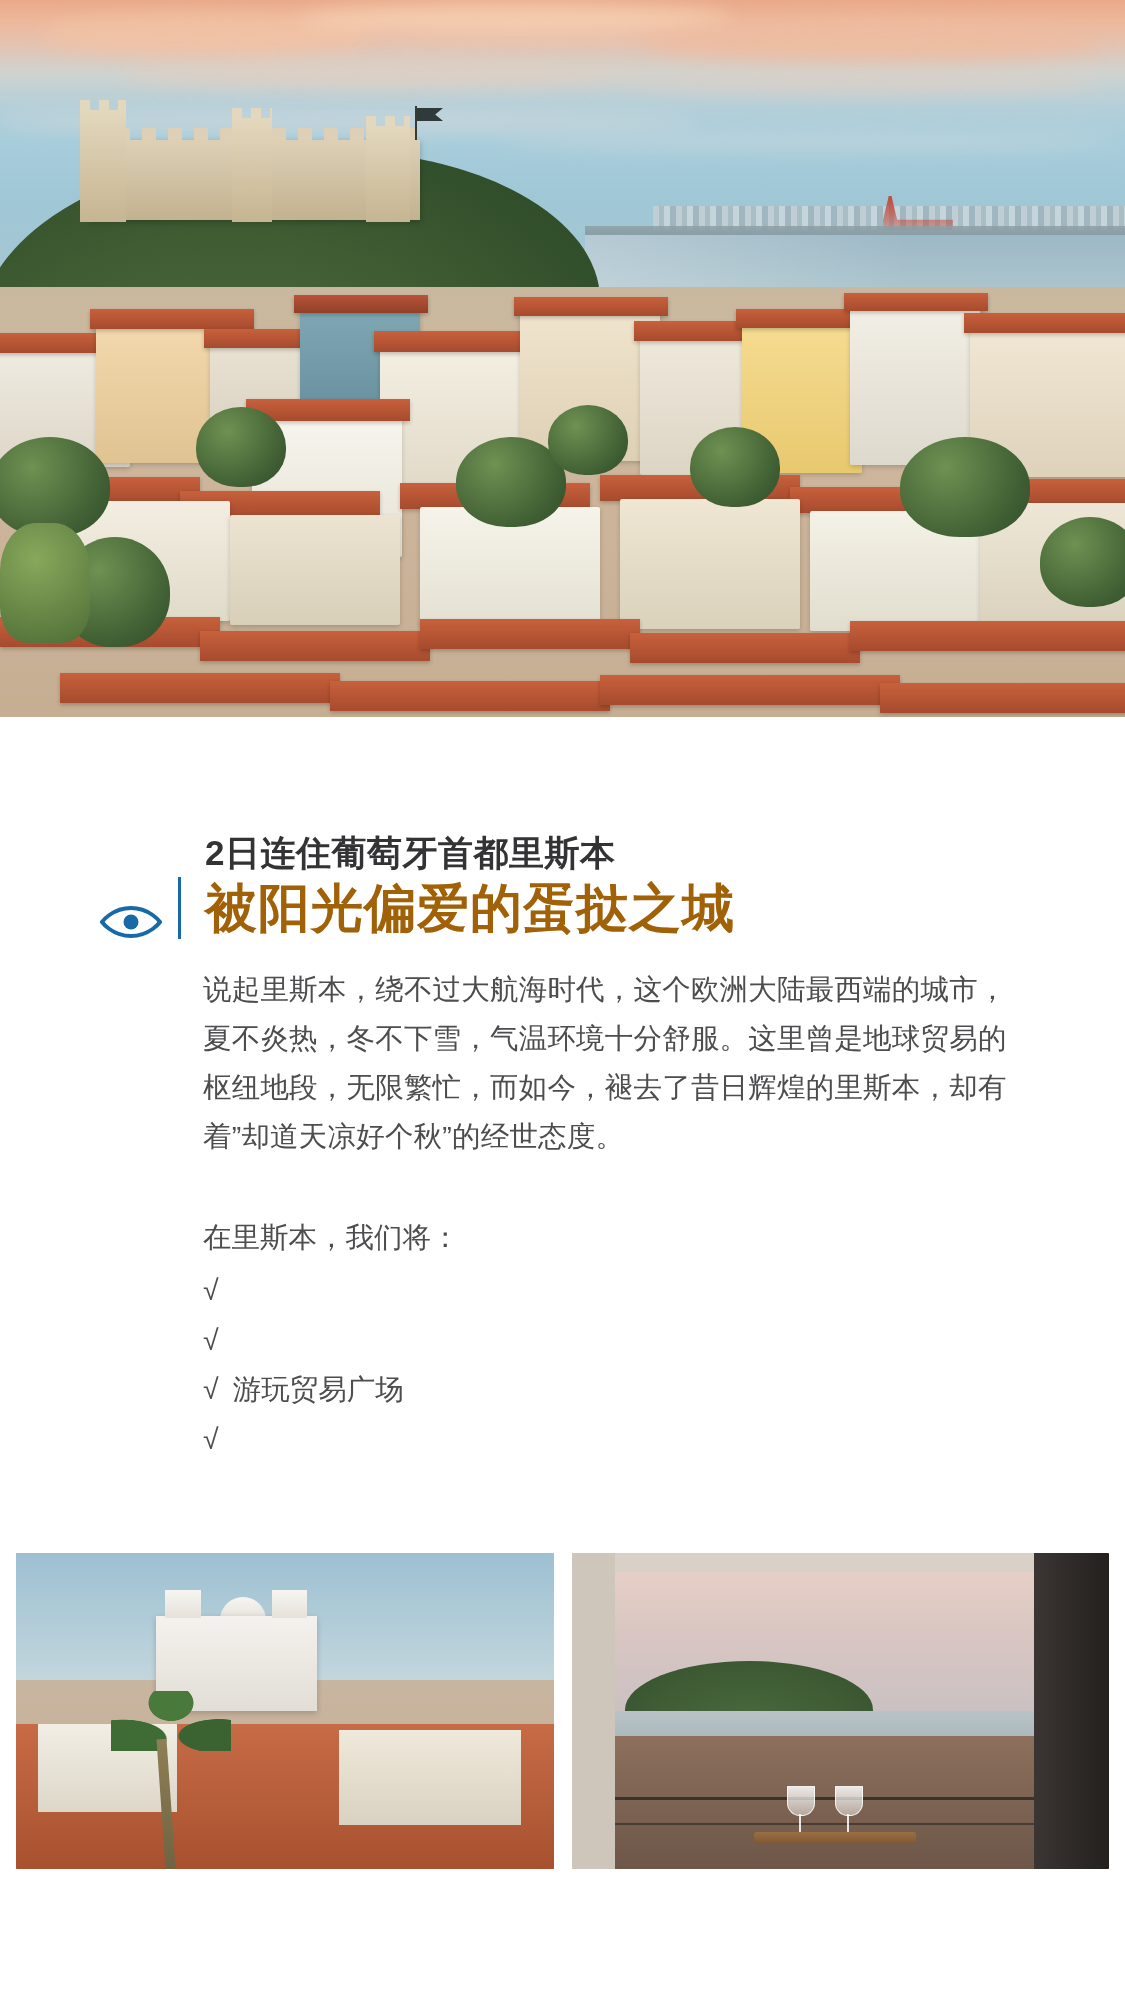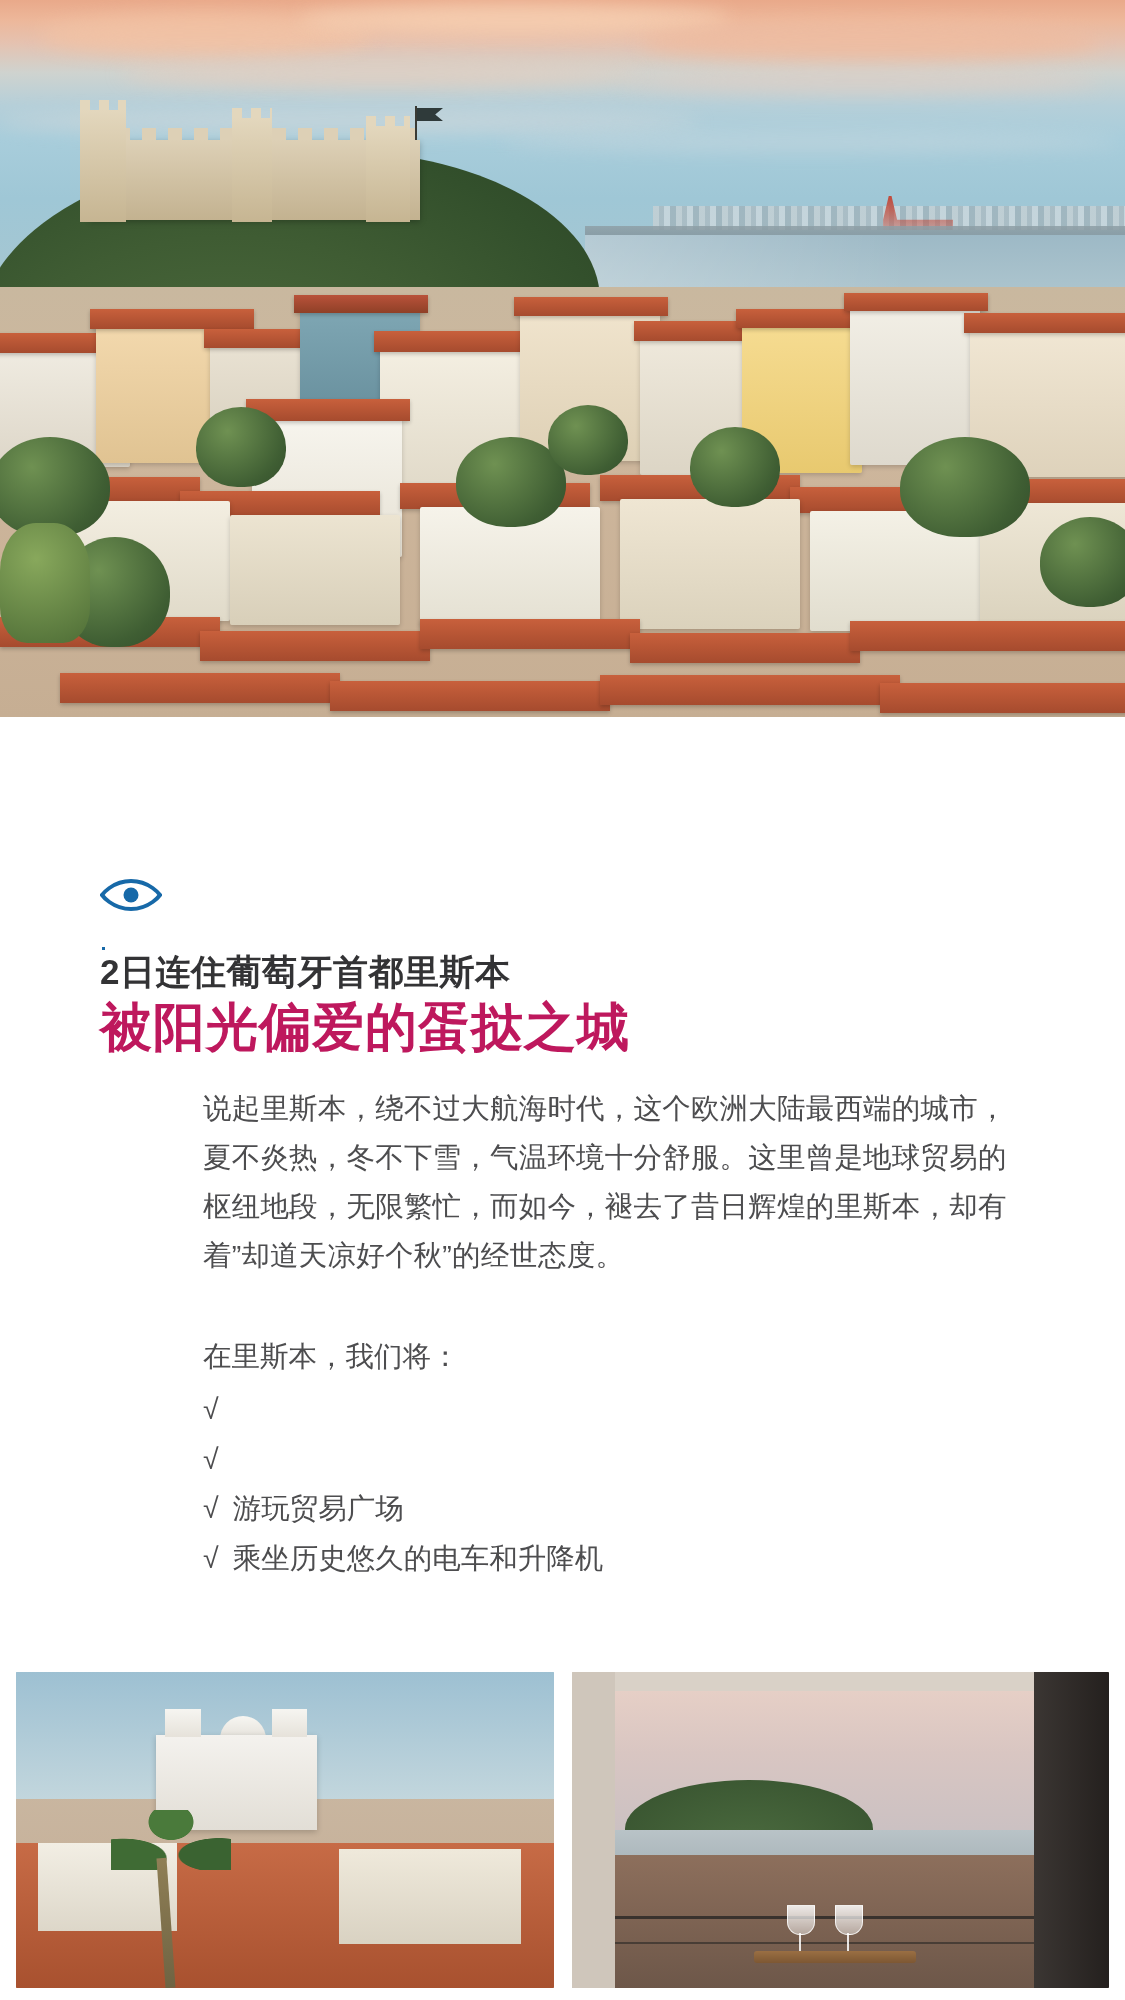--- a/index.html
+++ b/index.html
@@ -177,22 +177,21 @@
   .content {
     padding: 0 0 0 0;
   }
   .text-block {
     position: relative;
     margin: 114px 0 0 0;
     padding: 0 100px 0 100px;
   }
   .head-row {
     display: flex;
-    align-items: flex-start;
-    flex-direction: column;
+    align-items: flex-end;
   }
   .eye-wrap {
     width: 76px;
     padding-top: 26px;
     flex: 0 0 76px;
     display: flex;
     align-items: center;
   }
   .eye-icon {
     width: 62px; height: 34px;
@@ -210,21 +209,21 @@
     font-size: 35px;
     line-height: 1.25;
     color: #333335;
     font-weight: 700;
     letter-spacing: .5px;
     margin: 0 0 2px 0;
   }
   .title {
     font-size: 52px;
     line-height: 1.2;
-    color: #be185d;
+    color: #a16207;
     font-weight: 700;
     letter-spacing: 1px;
     margin: 0;
   }
   .body-text {
     margin: 26px 0 0 103px;
     font-size: 28.5px;
     line-height: 1.72;
     color: #4d4d4f;
     letter-spacing: .2px;
@@ -480,21 +479,20 @@
         </li>
         <li>
           <span class="tick">√</span>
         </li>
         <li>
           <span class="tick">√</span>
           <span>游玩贸易广场</span>
         </li>
         <li>
           <span class="tick">√</span>
-          <span>乘坐历史悠久的电车和升降机</span>
         </li>
       </ul>
     </div>
 
     <div class="bottom-imgs">
       <div class="bimg b1">
         <div class="sky"></div>
         <div class="dome"></div>
         <div class="church"></div>
         <div style="position:absolute;left:0;bottom:0;width:100%;height:46%;background:linear-gradient(180deg,#c76b46,#a8512f);"></div>

